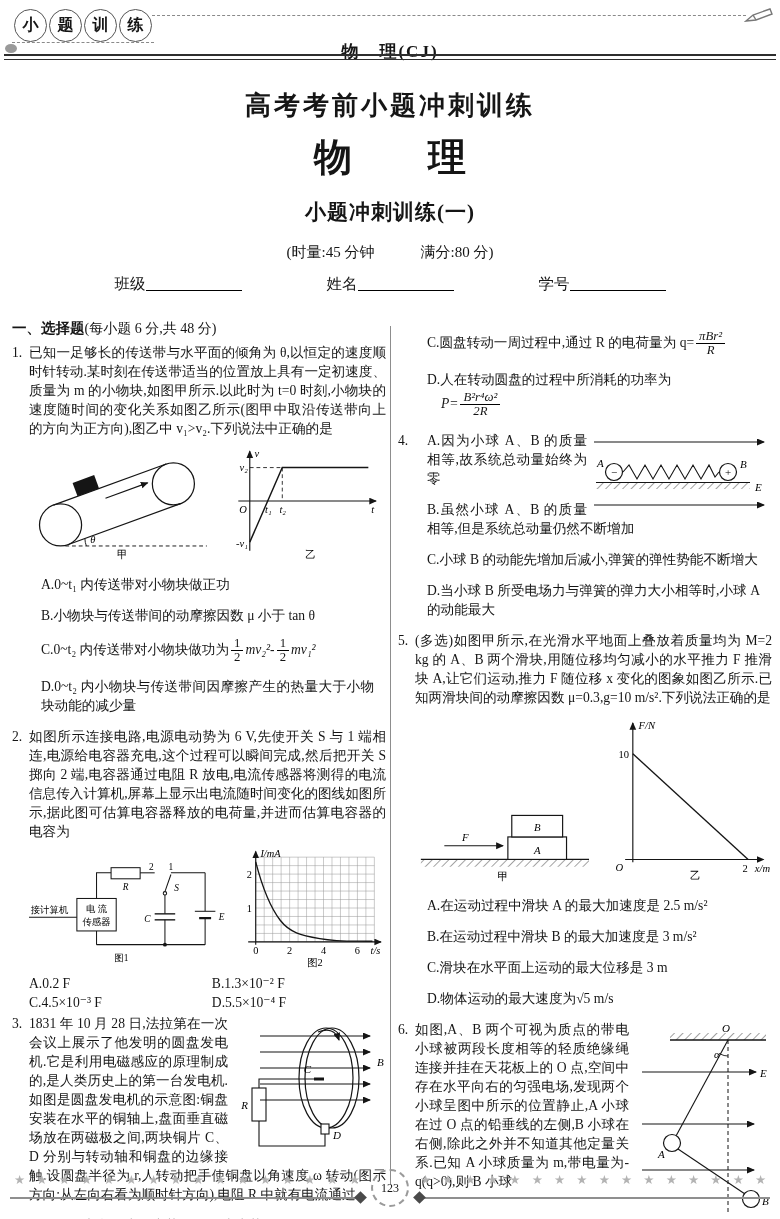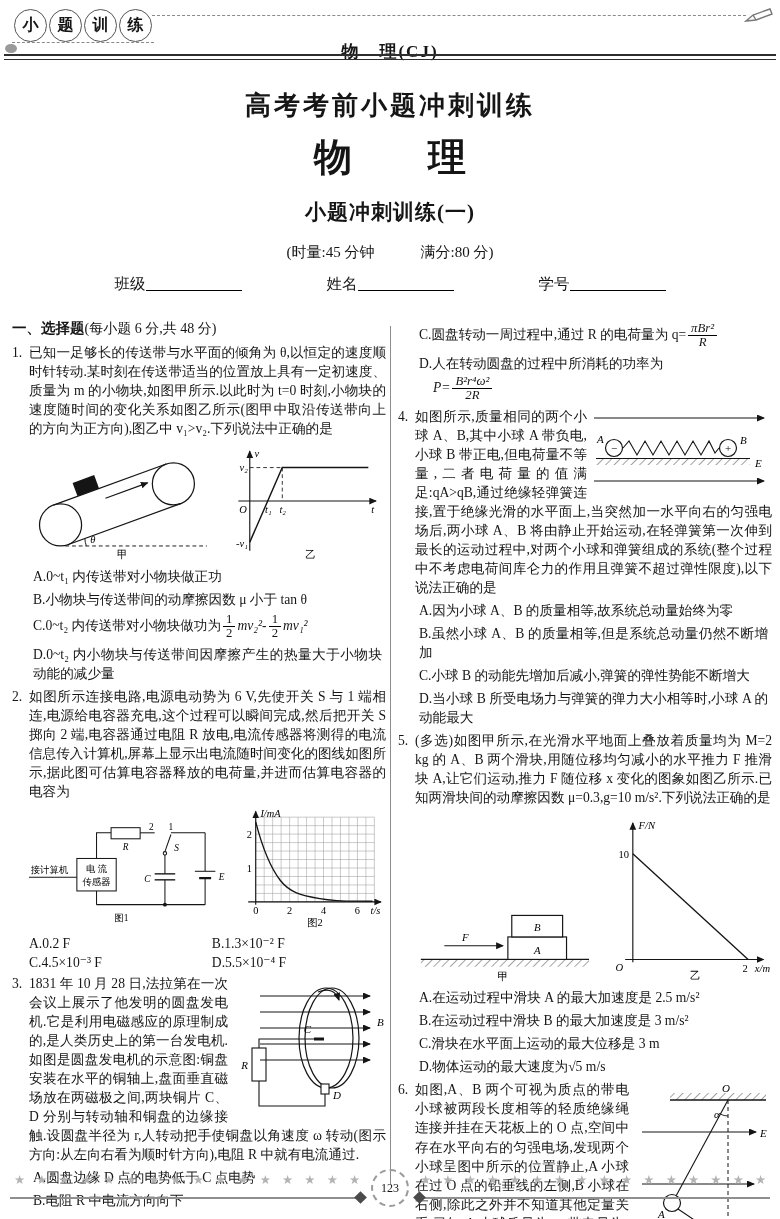--- a/index.html
+++ b/index.html
@@ -33,21 +33,21 @@
   
   .col{position:absolute;top:318px;width:374px;font-size:13.6px;line-height:1.4;
        text-align:justify;}
   .col-left{left:12px;}
   .col-right{left:398px;}
   .divider{position:absolute;left:390px;top:326px;height:858px;border-left:1px solid #8d8d8d;}
   .sec{font-size:14px;margin-bottom:4px;}
   .sec b{font-size:14.5px;}
   .q{position:relative;padding-left:17px;margin-bottom:2px;}
   .qnum{position:absolute;left:0;top:0;}
-  .opt{margin:4px;}
+  .opt{margin:12px;}
   .opt2col{display:grid;grid-template-columns:1.05fr 1fr;}
   .figrow{display:flex;align-items:flex-end;gap:8px;margin:3px 0 2px;}
   svg{display:block;}
   .frac{display:inline-block;vertical-align:-0.55em;text-align:center;line-height:1.05;
         font-size:0.94em;margin:0 2px;}
   .frac .fn{display:block;padding:0 3px;}
   .frac .fd{display:block;border-top:1.1px solid #000;padding:0 3px;}
   .formula-line{padding-left:14px;margin:2px 0;}
   .svgtxt{font-family:"Liberation Serif","DejaVu Serif",serif;font-size:11px;}
   .it{font-style:italic;}
@@ -294,21 +294,20 @@
       <rect x="4" y="49" width="154" height="6" fill="url(#hatch)"></rect>
       <circle cx="22" cy="38" r="8.5" fill="#fff" stroke="#151515" stroke-width="1.2"></circle>
       <circle cx="136" cy="38" r="8.5" fill="#fff" stroke="#151515" stroke-width="1.2"></circle>
       <polyline points="31,38 37,31 45,45 53,31 61,45 69,31 77,45 85,31 93,45 101,31 109,45 117,31 123,43 127,38" fill="none" stroke="#151515" stroke-width="1.1"></polyline>
       <text x="5" y="33" class="svgtxt it" font-size="12">A</text>
       <text x="22" y="42" text-anchor="middle" class="svgtxt cn" font-size="12">−</text>
       <text x="136" y="42" text-anchor="middle" class="svgtxt cn" font-size="12">+</text>
       <text x="148" y="34" class="svgtxt it" font-size="12">B</text>
       <text x="163" y="57" class="svgtxt it" font-size="12">E</text>
     </svg>
-    <div>如图所示,质量相同的两个小球 A、B,其中小球 A 带负电,小球 B 带正电,但电荷量不等量,二者电荷量的值满足:qA&gt;qB,通过绝缘轻弹簧连接,置于绝缘光滑的水平面上,当突然加一水平向右的匀强电场后,两小球 A、B 将由静止开始运动,在轻弹簧第一次伸到最长的运动过程中,对两个小球和弹簧组成的系统(整个过程中不考虑电荷间库仑力的作用且弹簧不超过弹性限度),以下说法正确的是</div>
     <div class="opt">A.因为小球 A、B 的质量相等,故系统总动量始终为零</div>
     <div class="opt">B.虽然小球 A、B 的质量相等,但是系统总动量仍然不断增加</div>
     <div class="opt">C.小球 B 的动能先增加后减小,弹簧的弹性势能不断增大</div>
     <div class="opt">D.当小球 B 所受电场力与弹簧的弹力大小相等时,小球 A 的动能最大</div>
   </div>
 
   <div class="q">
     <span class="qnum">5.</span>
     <div>(多选)如图甲所示,在光滑水平地面上叠放着质量均为 M=2 kg 的 A、B 两个滑块,用随位移均匀减小的水平推力 F 推滑块 A,让它们运动,推力 F 随位移 x 变化的图象如图乙所示.已知两滑块间的动摩擦因数 μ=0.3,g=10 m/s².下列说法正确的是</div>
     <div class="figrow">

